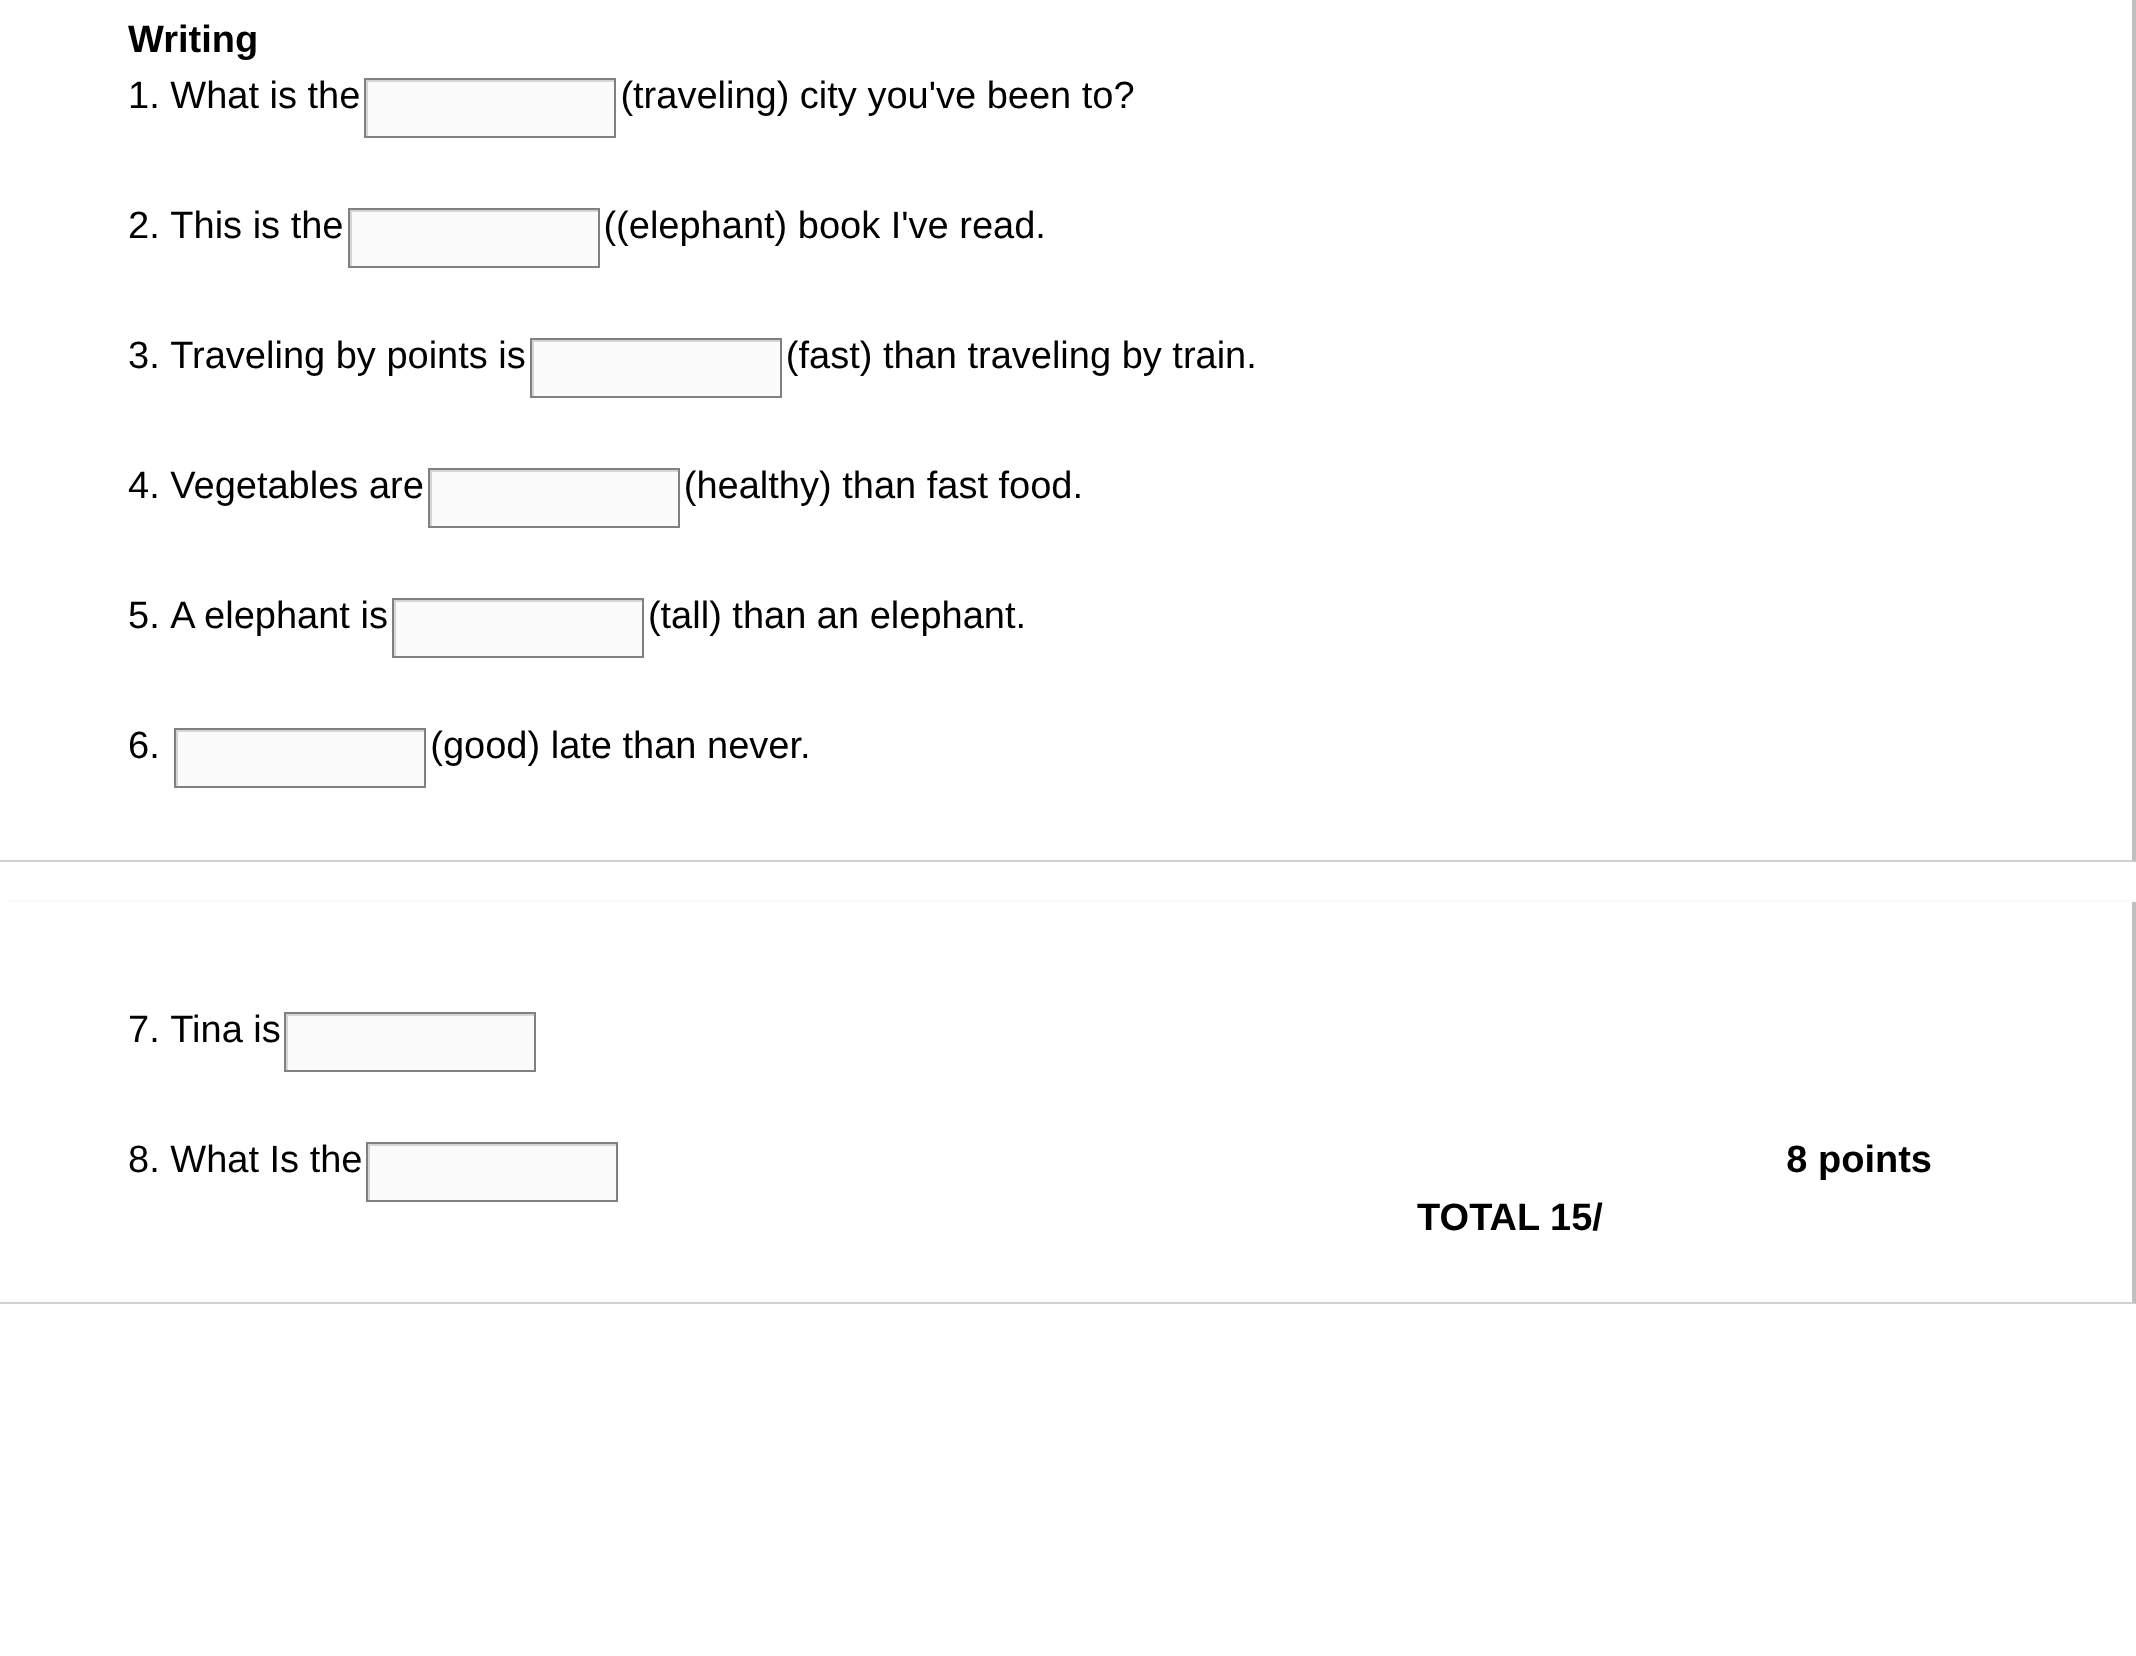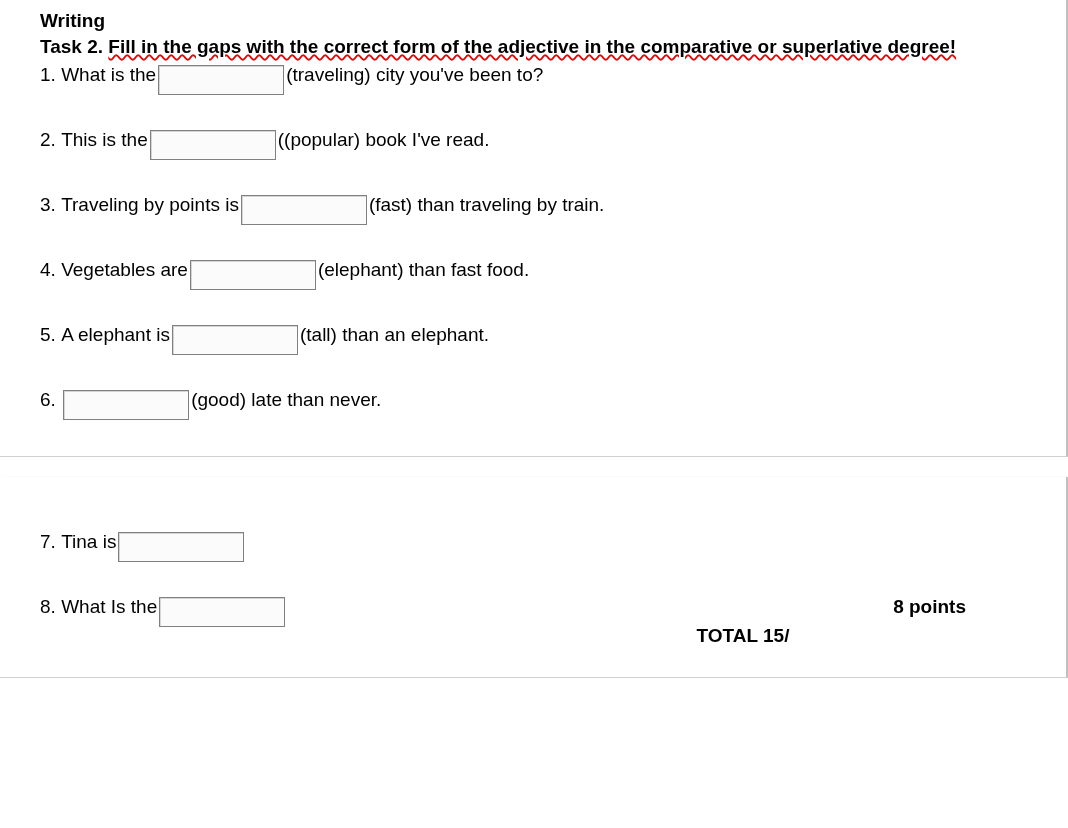--- a/index.html
+++ b/index.html
@@ -9,21 +9,21 @@
     }
     body {
       font-family: Arial, sans-serif;
       font-size: 19px;
       color: #000;
       background: #fff;
       width: 1068px;
     }
     .page {
       background: #fff;
-      padding: 10px 40px 30px 40px;
+      padding: 10px 40px 30px 64px;
       border-right: 2px solid #c0c0c0;
       border-bottom: 1px solid #d0d0d0;
       box-shadow: 2px 0 2px rgba(0,0,0,0.05);
     }
     .page-gap {
       height: 20px;
       background: #fff;
     }
     .section-title {
       font-weight: bold;
@@ -92,50 +92,47 @@
       text-align: center;
       margin-top: 2px;
       padding-left: 420px;
     }
   </style>
 </head>
 <body>
 
 <div class="page">
   <div class="section-title">Writing</div>
-  <div class="task-line">
-    <span> Task 2. </span><span class="spell-underline">Fill in the gaps with the correct form of the adjective in the comparative or superlative degree!</span>
-  </div>
 
   <div class="question">
     <span>1.</span>&nbsp;
     <span>What is the </span>
     <input class="gap-input" type="text" style="">
     <span>(traveling) city you've been to?</span>
   </div>
 
   <div class="question">
     <span>2.</span>&nbsp;
     <span>This is the </span>
     <input class="gap-input" type="text" style="">
-    <span>((popular) book I've read.</span>
+    <span>((elephant) book I've read.</span>
   </div>
 
   <div class="question">
     <span>3.</span>&nbsp;
     <span>Traveling by points is </span>
     <input class="gap-input" type="text" style="">
     <span>(fast) than traveling by train.</span>
   </div>
 
   <div class="question">
     <span>4.</span>&nbsp;
     <span>Vegetables are </span>
     <input class="gap-input" type="text" style="">
-    <span>(elephant) than fast food.</span>
+    <span>(healthy) than fast food.</span>
   </div>
 
   <div class="question">
     <span>5.</span>&nbsp;
     <span>A elephant is </span>
     <input class="gap-input" type="text" style="">
     <span>(tall) than an elephant.</span>
   </div>
 
   <div class="question">

